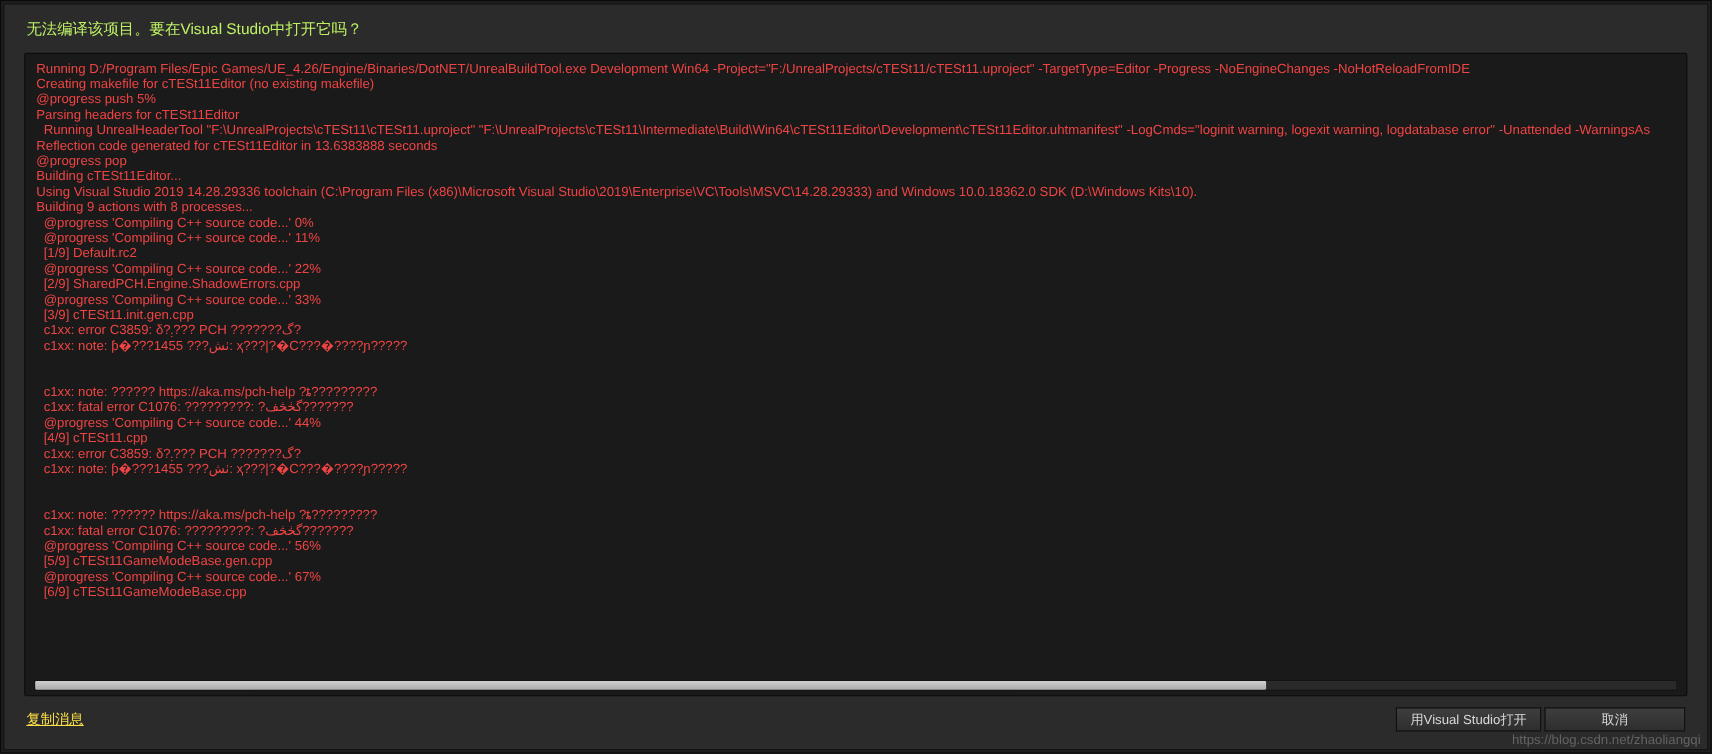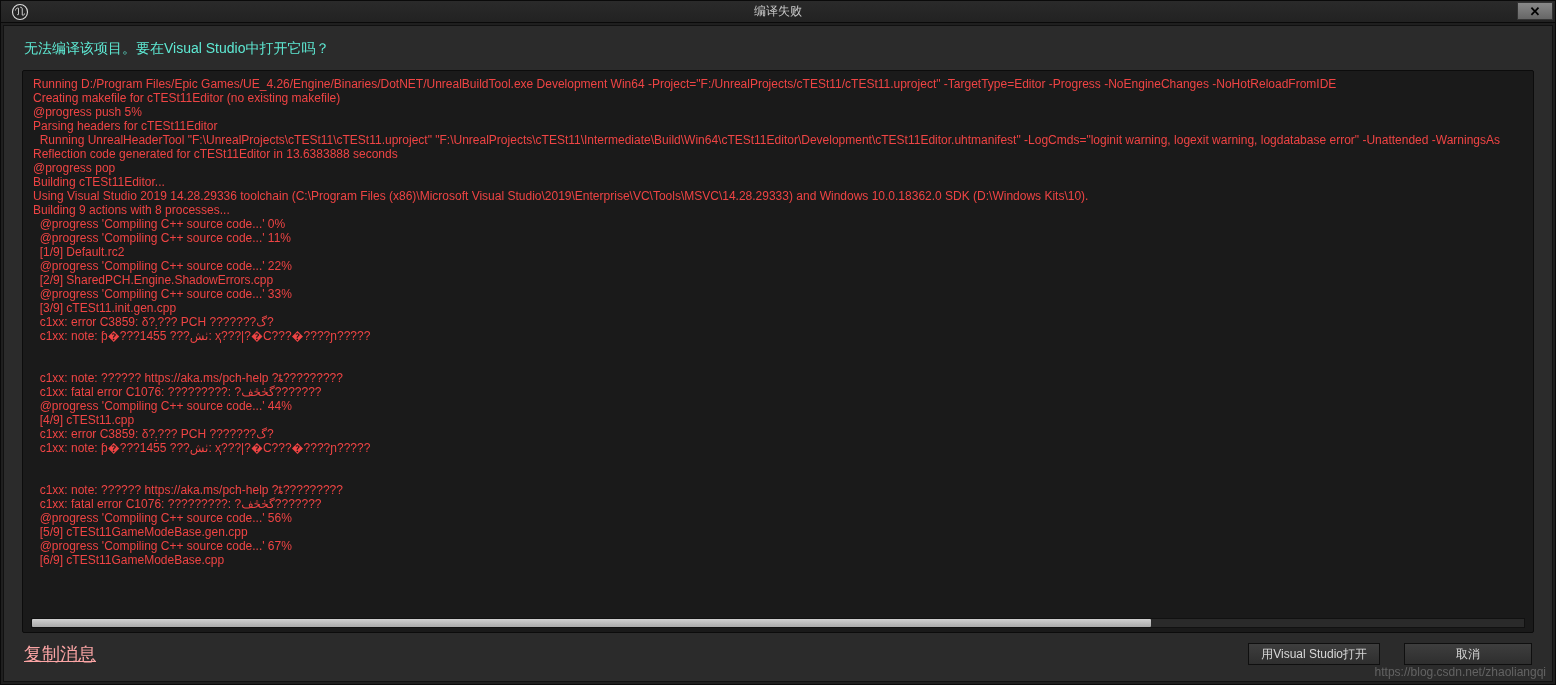--- a/index.html
+++ b/index.html
@@ -64,21 +64,21 @@
       flex: 1;
       background: #2b2b2b;
       padding: 14px 18px 6px 18px;
       display: flex;
       flex-direction: column;
       border: 1px solid #111;
       margin: 2px;
     }
     .prompt {
       font-size: 14px;
-      color: #5eead4;
+      color: #bef264;
       margin-bottom: 12px;
       margin-left: 2px;
     }
     .log-container {
       flex: 1;
       background: #1a1a1a;
       border: 1px solid #0c0c0c;
       border-radius: 2px;
       padding: 6px 10px 0 10px;
       overflow: hidden;
@@ -110,26 +110,26 @@
       border-radius: 1px;
     }
     .button-row {
       height: 42px;
       display: flex;
       align-items: center;
       justify-content: space-between;
       padding: 0 2px;
     }
     .link {
-      font-size: 18px;
-      color: #fca5a5;
+      font-size: 13px;
+      color: #fde047;
       text-decoration: underline;
       cursor: pointer;
     }
-    .buttons { display: flex; gap: 24px; padding-left: 10px; }
+    .buttons { display: flex; gap: 3px; padding-left: 10px; }
     .btn {
       min-width: 128px;
       height: 22px;
       background: linear-gradient(to bottom, #3e3e3e, #2e2e2e);
       border: 1px solid #0f0f0f;
       color: #d8d8d8;
       font-size: 12px;
       display: flex;
       align-items: center;
       justify-content: center;
@@ -143,32 +143,20 @@
       font-size: 12px;
       color: rgba(200,200,200,0.35);
       pointer-events: none;
       margin-left: 12px;
     }
   </style>
 </head>
 <body>
 
 <div class="window">
-  <div class="titlebar">
-    <div class="ue-logo">
-      <svg viewBox="0 0 24 24" fill="none">
-          <circle cx="12" cy="12" r="10" stroke="#ddd" stroke-width="1.5"></circle>
-          <path d="M6 10 C6 8 8 6 10 7 L10 15 C10 16 9 16 8 15 M12 6 C13 5 15 6 15 8 L15 16 C16 17 18 16 18 14" stroke="#ddd" stroke-width="1.2" fill="none"></path>
-        </svg>
-    </div>
-    <div class="titlebar-title">编译失败</div>
-    <div class="close-btn">
-      <span>✕</span>
-    </div>
-  </div>
 
   <div class="body-area">
     <div class="prompt">无法编译该项目。要在Visual Studio中打开它吗？</div>
 
     <div class="log-container">
       <div class="log-text" id="log-text">Running D:/Program Files/Epic Games/UE_4.26/Engine/Binaries/DotNET/UnrealBuildTool.exe Development Win64 -Project="F:/UnrealProjects/cTESt11/cTESt11.uproject" -TargetType=Editor -Progress -NoEngineChanges -NoHotReloadFromIDE
 Creating makefile for cTESt11Editor (no existing makefile)
 @progress push 5%
 Parsing headers for cTESt11Editor
   Running UnrealHeaderTool "F:\UnrealProjects\cTESt11\cTESt11.uproject" "F:\UnrealProjects\cTESt11\Intermediate\Build\Win64\cTESt11Editor\Development\cTESt11Editor.uhtmanifest" -LogCmds="loginit warning, logexit warning, logdatabase error" -Unattended -WarningsAs

